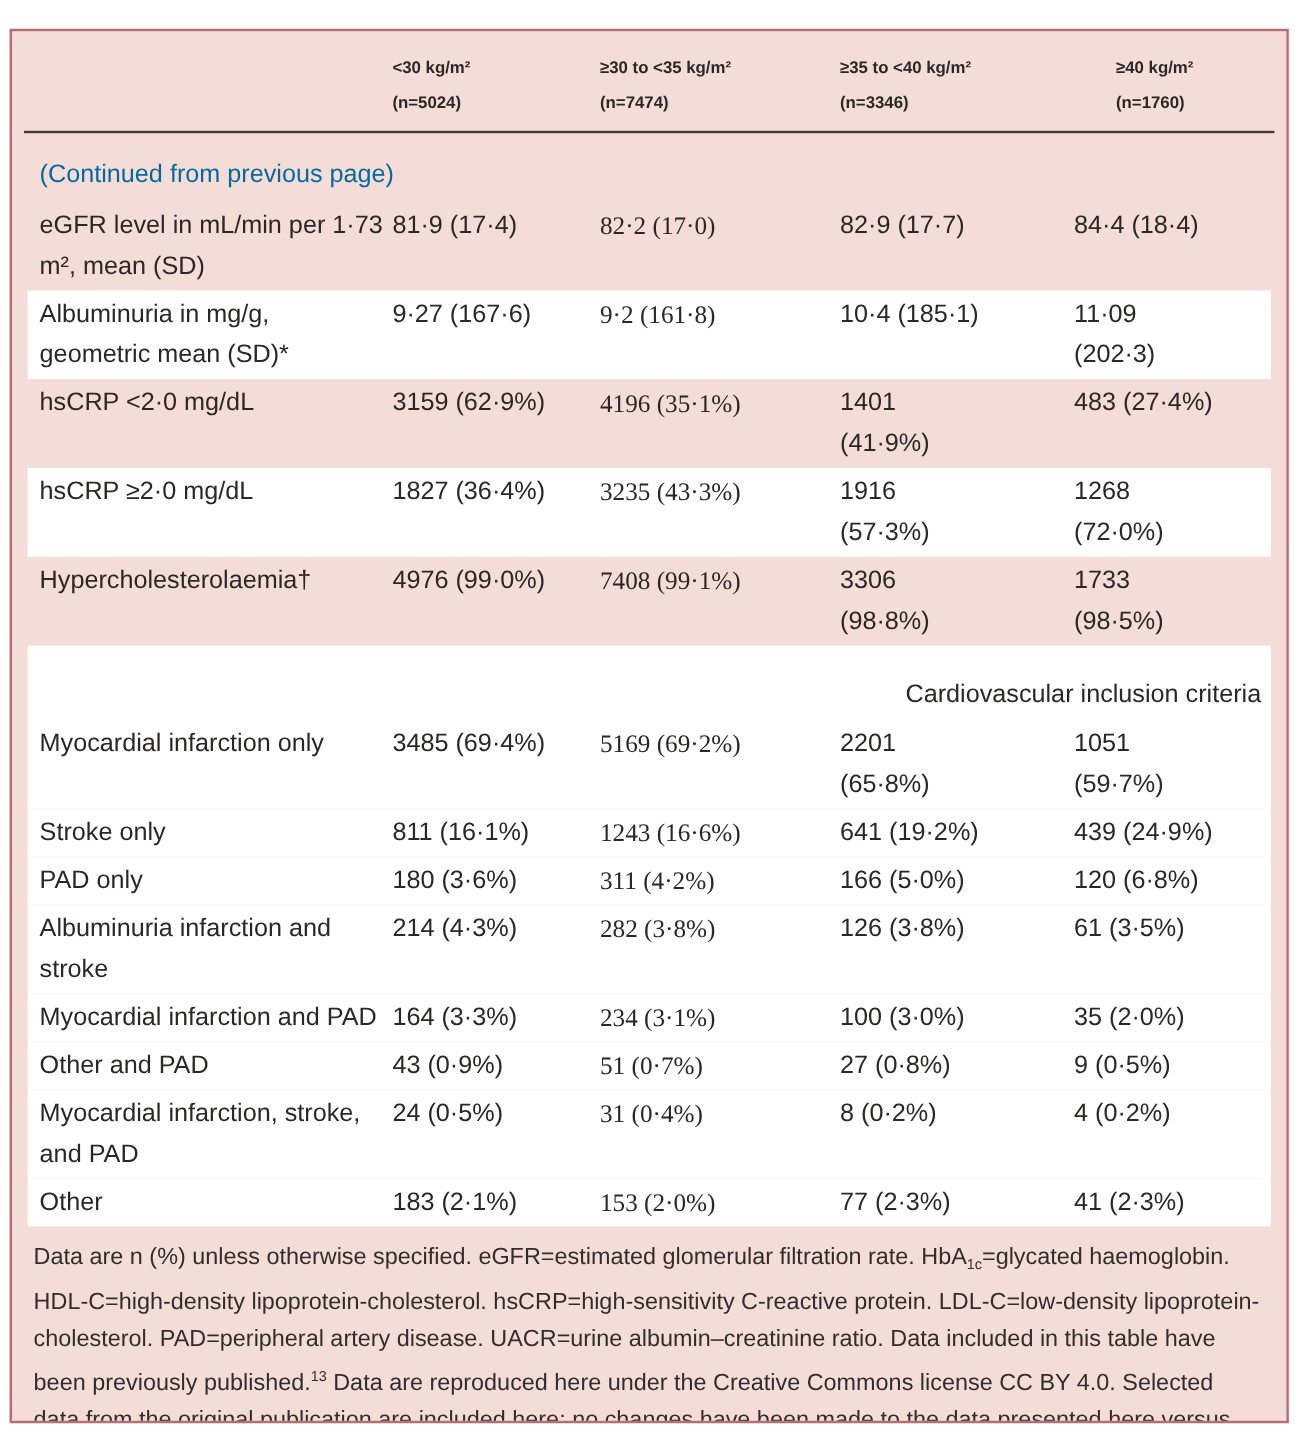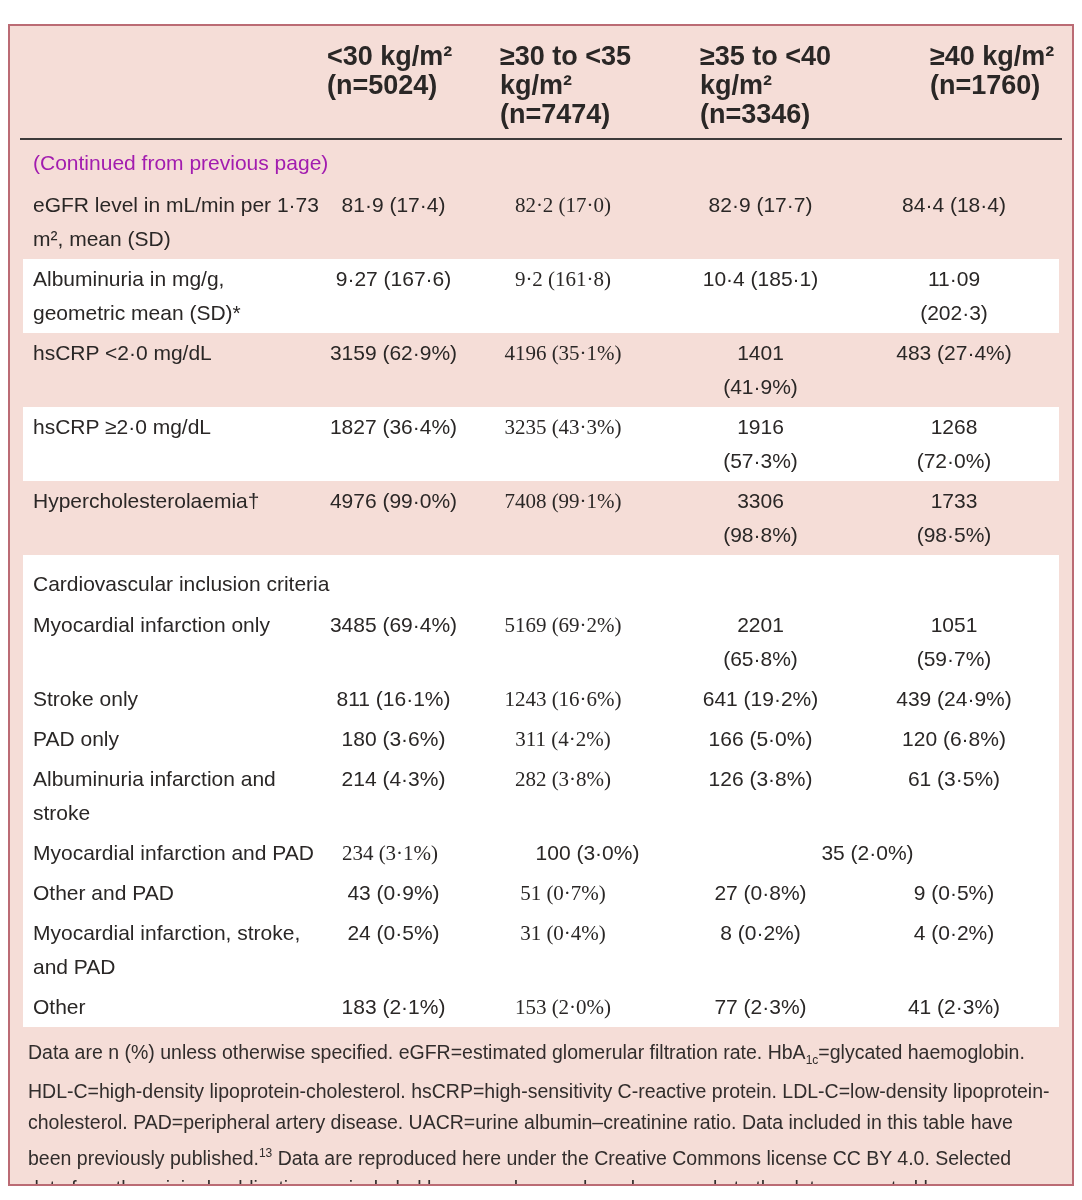--- a/index.html
+++ b/index.html
@@ -28,21 +28,21 @@
     flex-direction:column;
     overflow:hidden;
   }
   
   .col-header-row{
     display:flex;
     margin:0 13px;
     padding-top:16px;
   }
   .hdr-spacer{width:304px;flex:0 0 304px;}
-  .hdr-cell{font-weight:bold;font-size:27px;line-height:29px;}
+  .hdr-cell{font-weight:bold;font-size:14px;line-height:29px;}
   .hdr-cell .n-line{display:block;}
   .hdr-c1{flex:0 0 173px;width:173px;}
   .hdr-c2{flex:0 0 200px;width:200px;}
   .hdr-c3{flex:0 0 195px;width:195px;}
   .hdr-c4{flex:1;margin-left:35px;}
   .header-rule{
     height:0;
     border-bottom:2px solid var(--rule);
     margin:9px 10px 0 10px;
   }
@@ -56,27 +56,27 @@
   }
   .row-pink{background:transparent;}
   .row-white{background:var(--row-white);}
   .cell{padding-top:3px;padding-bottom:3px;}
   .label-cell{
     flex:0 0 304px;width:304px;
     padding-left:10px;padding-right:8px;
   }
   .row-indent .label-cell{}
   .row-full .label-cell{flex:1;width:auto;}
-  .val-cell{text-align:center;}
+  .val-cell{text-align:left;}
   .val-c1{flex:0 0 173px;width:173px;padding-right:40px;}
   .val-c2{flex:0 0 200px;width:200px;padding-right:74px;font-family:Liberation Serif, serif;}
   .val-c3{flex:0 0 195px;width:195px;padding-right:74px;}
   .val-c4{flex:1;padding-right:46px;}
-  .row-note .label-cell{padding-top:6px;padding-bottom:5px;color:#a21caf;}
-  .row-section .label-cell{padding-top:12px;padding-bottom:4px;}
+  .row-note .label-cell{padding-top:18px;padding-bottom:5px;color:#0369a1;}
+  .row-section .label-cell{padding-top:24px;padding-bottom:4px;text-align:right;}
   
   .footnote{
     flex:1;
     margin:10px 18px 0 18px;
     font-size:19.5px;
     line-height:31px;
     color:#312d2c;
   }
   .footnote sub{font-size:12px;}
   .footnote sup{font-size:12px;}
@@ -175,20 +175,21 @@
     </div>
       <div class="row row-white row-indent">
       <div class="cell label-cell">Albuminuria infarction and stroke</div>
       <div class="cell val-cell val-c1">214 (4·3%)</div>
       <div class="cell val-cell val-c2">282 (3·8%)</div>
       <div class="cell val-cell val-c3">126 (3·8%)</div>
       <div class="cell val-cell val-c4">61 (3·5%)</div>
     </div>
       <div class="row row-white row-indent">
       <div class="cell label-cell">Myocardial infarction and PAD</div>
+      <div class="cell val-cell val-c1">164 (3·3%)</div>
       <div class="cell val-cell val-c2">234 (3·1%)</div>
       <div class="cell val-cell val-c3">100 (3·0%)</div>
       <div class="cell val-cell val-c4">35 (2·0%)</div>
     </div>
       <div class="row row-white row-indent">
       <div class="cell label-cell">Other and PAD</div>
       <div class="cell val-cell val-c1">43 (0·9%)</div>
       <div class="cell val-cell val-c2">51 (0·7%)</div>
       <div class="cell val-cell val-c3">27 (0·8%)</div>
       <div class="cell val-cell val-c4">9 (0·5%)</div>

